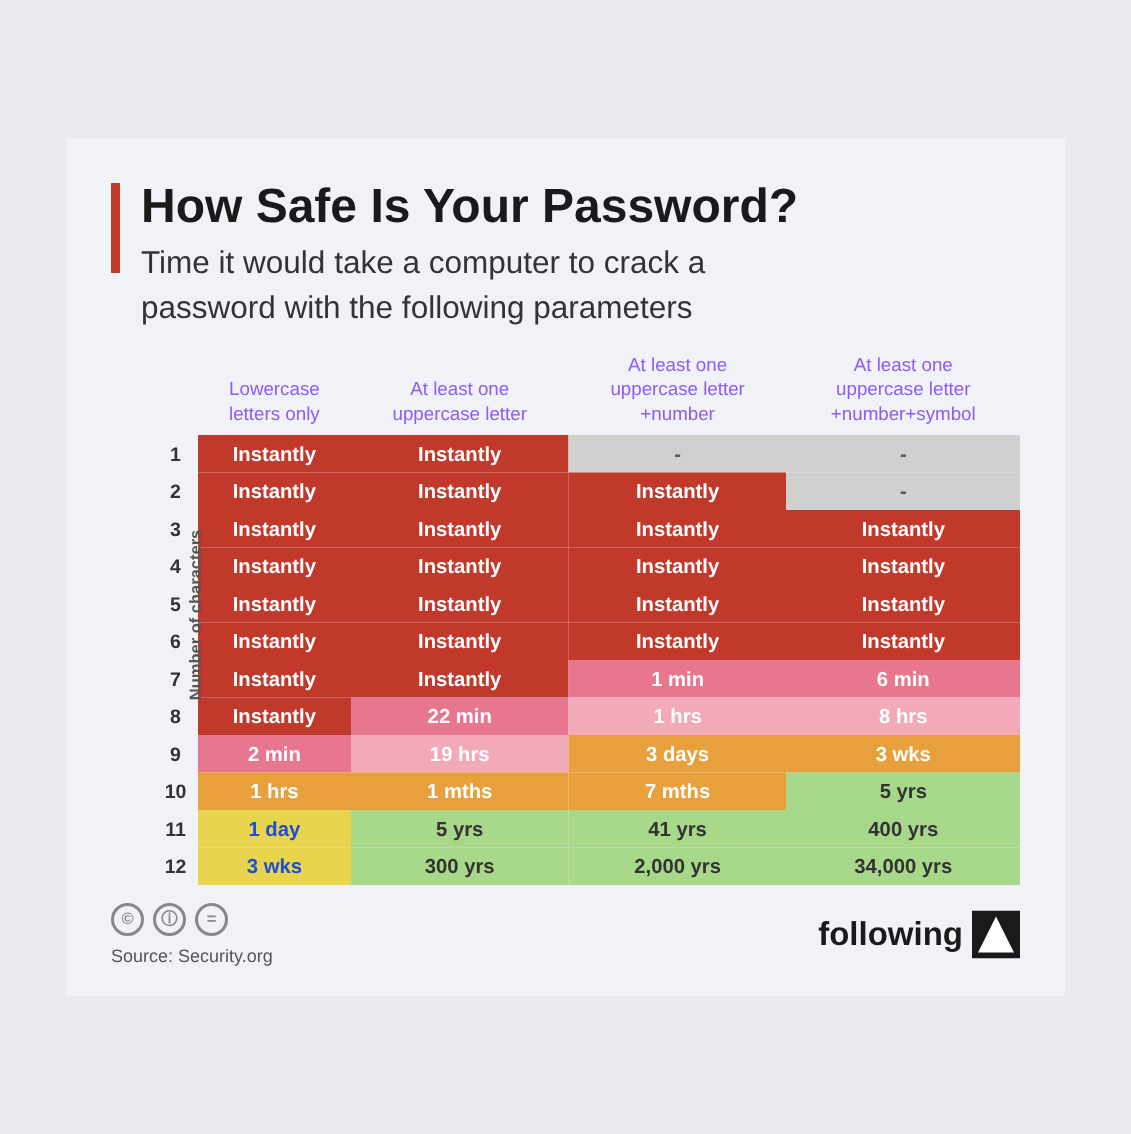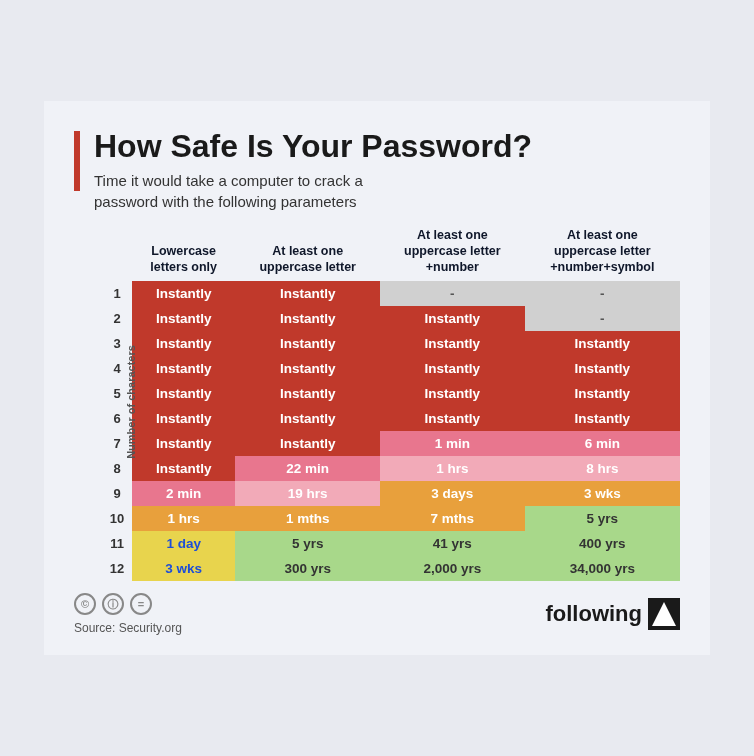--- a/index.html
+++ b/index.html
@@ -29,38 +29,38 @@
       flex-shrink: 0;
       margin-top: 2px;
     }
     .title-text h1 {
       font-size: 32px;
       font-weight: 900;
       color: #1a1a1a;
       line-height: 1.1;
     }
     .title-text p {
-      font-size: 15px;
+      font-size: 21px;
       color: #333;
       margin-top: 6px;
       line-height: 1.4;
     }
     table {
       width: 100%;
       border-collapse: collapse;
     }
     th, td {
       text-align: center;
       padding: 5px 4px;
       font-size: 13.5px;
     }
     thead th {
       background: #f0f2f7;
-      color: #0f172a;
-      font-weight: 700;
+      color: #8b5cf6;
+      font-weight: 400;
       font-size: 12.5px;
       line-height: 1.3;
       vertical-align: bottom;
       padding-bottom: 6px;
     }
     thead th:first-child {
       width: 30px;
     }
     tbody td:first-child {
       font-weight: 700;

